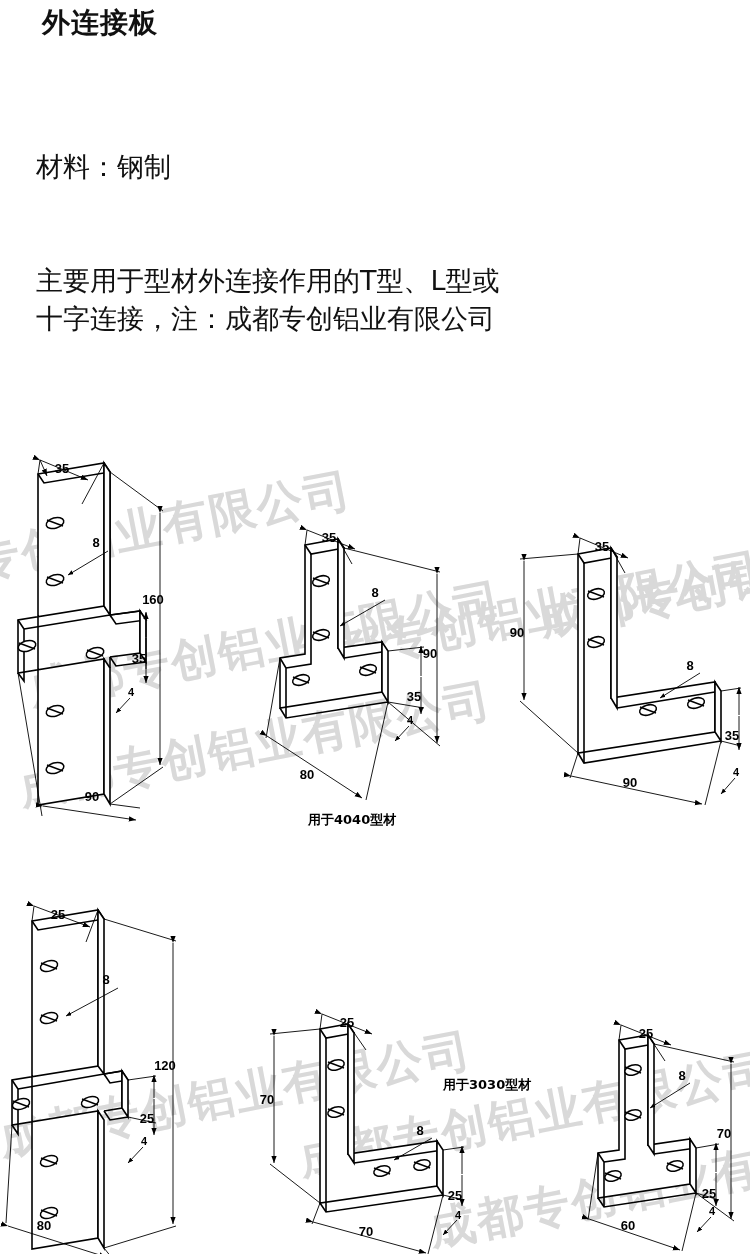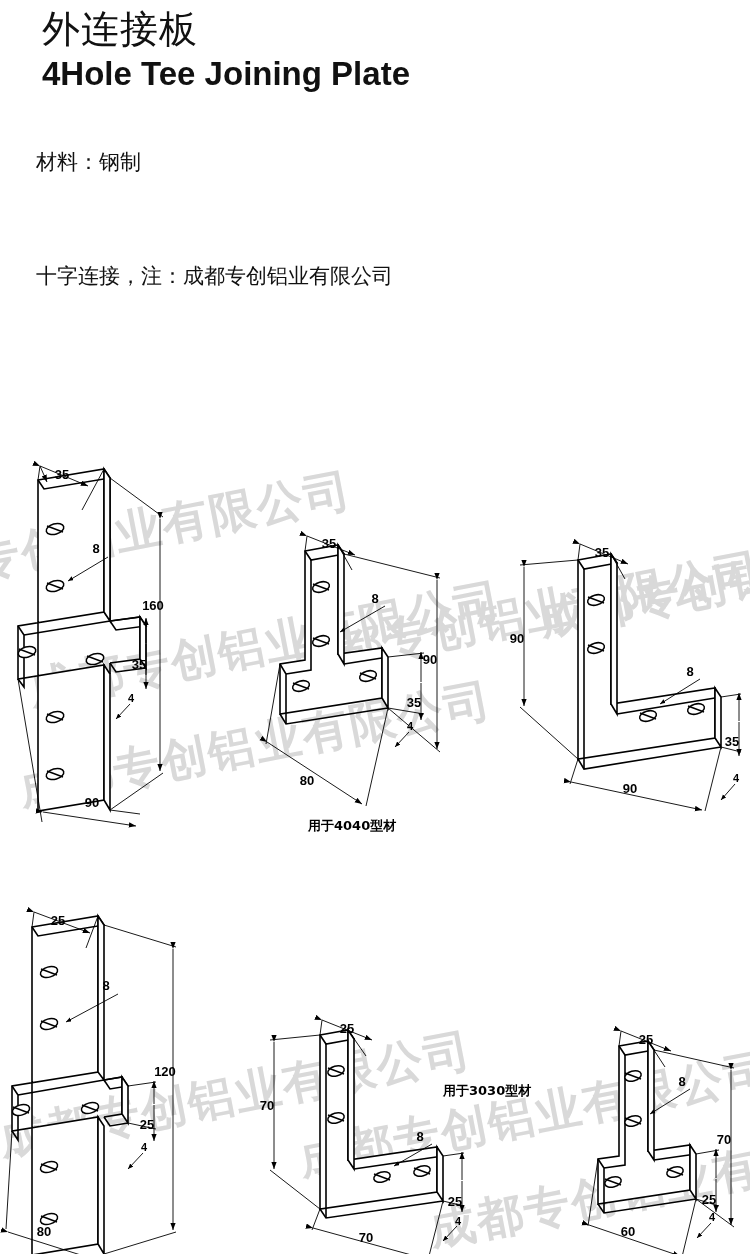--- a/index.html
+++ b/index.html
@@ -4,62 +4,62 @@
 <style>
   html,body{margin:0;padding:0;background:#ffffff;}
   body{
     width:750px;height:1254px;position:relative;overflow:hidden;
     font-family:"Liberation Sans","DejaVu Sans",sans-serif;
     color:#111111;
   }
 
   
   #header{position:absolute;left:42px;top:6px;width:680px;}
-  .title-cn{font-size:38px;font-weight:400;letter-spacing:1px;line-height:1.22;
+  .title-cn{font-size:28px;font-weight:700;letter-spacing:1px;line-height:1.22;
             font-family:"DejaVu Sans","Liberation Sans",sans-serif;}
   .title-en{font-size:33px;font-weight:700;line-height:1.22;margin-top:2px;
             font-family:"Liberation Sans",sans-serif;}
 
   #material{position:absolute;left:36px;top:148px;width:600px;}
   #features{position:absolute;left:36px;top:262px;width:560px;}
-  .body-line{font-size:21px;line-height:1.42;font-weight:400;
+  .body-line{font-size:27px;line-height:1.42;font-weight:400;
              font-family:"DejaVu Sans","Liberation Sans",sans-serif;}
 
   
   #watermark{position:absolute;left:0;top:430px;width:750px;height:824px;
              overflow:hidden;pointer-events:none;z-index:1;}
   .wm-row{position:absolute;white-space:nowrap;color:#d9d9d9;
           font-family:"DejaVu Sans","Liberation Sans",sans-serif;
           font-weight:700;font-size:46px;letter-spacing:2px;
           transform:rotate(-11deg);transform-origin:left center;}
 
   
-  #figures{position:absolute;left:0;top:14px;width:750px;height:1090px;z-index:2;}
+  #figures{position:absolute;left:0;top:8px;width:750px;height:1090px;z-index:2;}
   #figures svg{position:absolute;left:0;top:0;}
   .dimtext{font-family:"Liberation Sans",sans-serif;font-size:13px;font-weight:700;fill:#000;}
   .dimtext.small{font-size:11px;}
   .cap{font-family:"DejaVu Sans","Liberation Sans",sans-serif;font-size:13px;font-weight:700;fill:#000;}
   .ln{stroke:#000;fill:none;}
   .plate{stroke:#000;fill:#ffffff;}
   .hole{stroke:#000;fill:#ffffff;}
   .thin{stroke:#000;stroke-width:0.9;fill:none;}
 </style>
 </head>
 <body>
 
 <div id="header">
   <div class="title-cn">外连接板</div>
-  <div class="title-en">4Hole Tee Joining Plate</div>
 </div>
 
 <div id="material">
   <div class="body-line">材料：钢制</div>
 </div>
 
 <div id="features">
+  <div class="body-line">主要用于型材外连接作用的T型、L型或</div>
   <div class="body-line">十字连接，注：成都专创铝业有限公司</div>
 </div>
 
 <div id="watermark">
   <div class="wm-row" style="left:30px;top:230px;">成都专创铝业有限公司</div>
   <div class="wm-row" style="left:290px;top:200px;">成都专创铝业有限公司</div>
   <div class="wm-row" style="left:540px;top:160px;">成都专创铝业有限公司</div>
   <div class="wm-row" style="left:20px;top:330px;">成都专创铝业有限公司</div>
   <div class="wm-row" style="left:0px;top:680px;">成都专创铝业有限公司</div>
   <div class="wm-row" style="left:300px;top:700px;">成都专创铝业有限公司</div>

